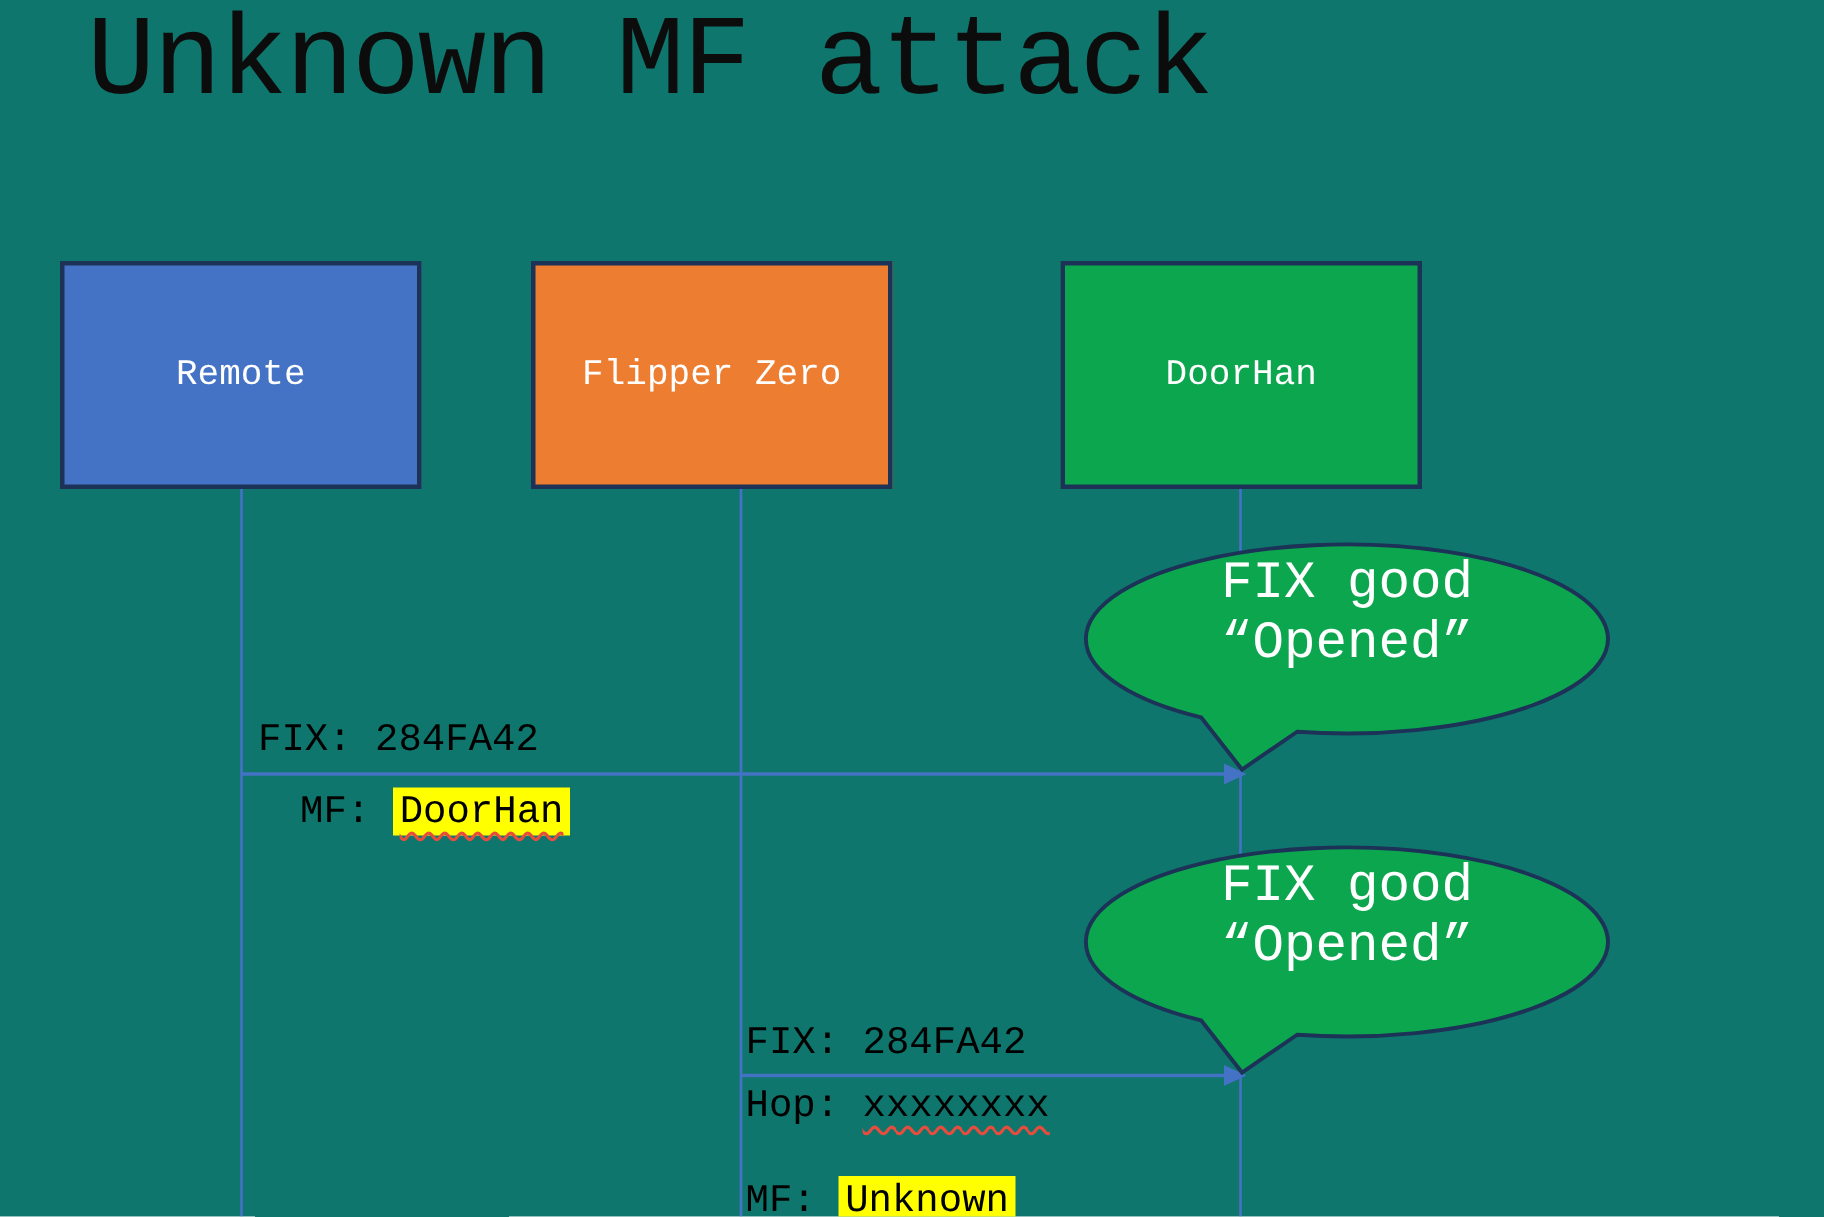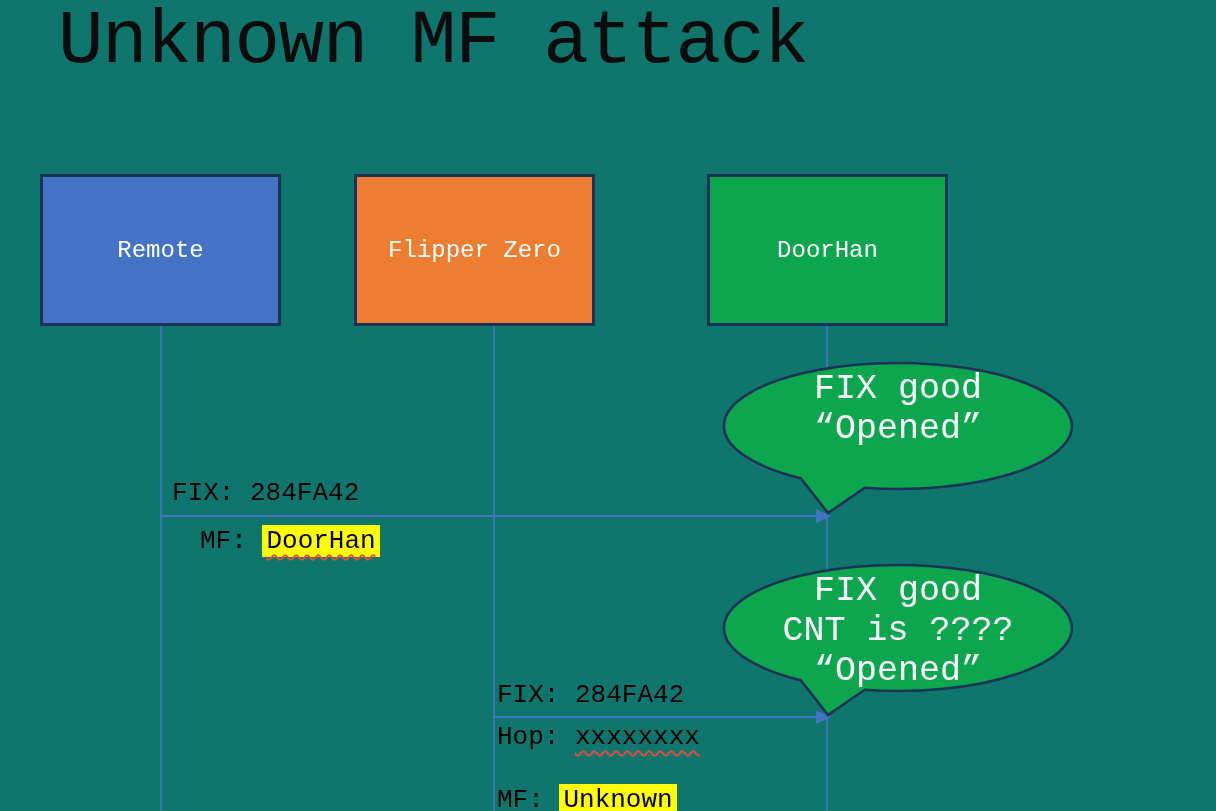--- a/index.html
+++ b/index.html
@@ -81,17 +81,16 @@
   <div class="msg-line m2-l1">FIX: 284FA42</div>
   <div class="msg-line m2-l2"><span>Hop: </span><span class="squiggle">xxxxxxxx</span></div>
   <div class="msg-line m2-l3"><span>MF: </span><span class="hl">Unknown</span></div>
 
   <div class="callout-text ct1">
     <div>FIX good</div>
     <div>“Opened”</div>
   </div>
   <div class="callout-text ct2">
     <div>FIX good</div>
-    <div>CNT is ????</div>
     <div>“Opened”</div>
   </div>
 
 </div>
 
 </body></html>

